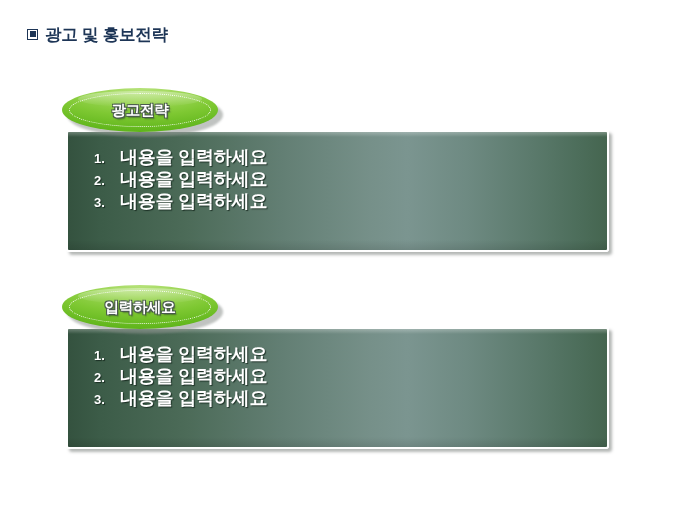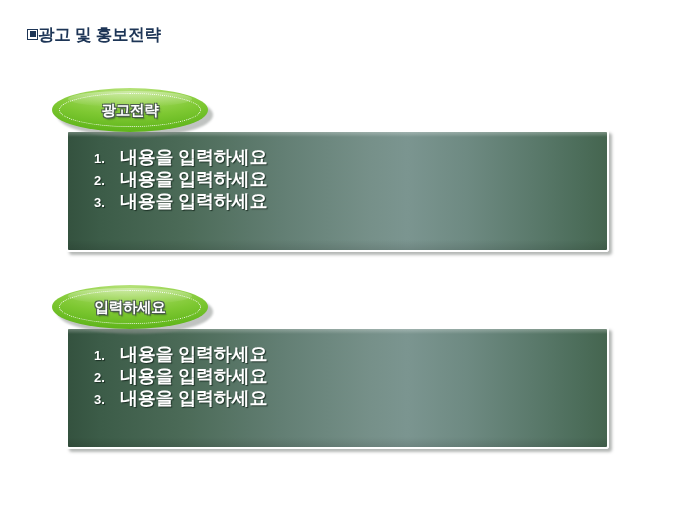--- a/index.html
+++ b/index.html
@@ -16,20 +16,21 @@
     background: #ffffff;
   }
 
   
   .slide-title {
     position: absolute;
     left: 27px;
     top: 26px;
     display: flex;
     align-items: center;
+    gap: 7px;
     white-space: nowrap;
   }
   .title-bullet {
     width: 11px;
     height: 11px;
     box-sizing: border-box;
     border: 1.5px solid #1d3556;
     background: #ffffff;
     position: relative;
     flex: 0 0 auto;
@@ -128,21 +129,21 @@
     font-weight: bold;
     color: #ffffff;
     letter-spacing: -0.2px;
     text-shadow: 1px 1px 1px rgba(20,38,28,0.85);
     line-height: 22px;
   }
 
   
   .ellipse-label {
     position: absolute;
-    left: 52px;
+    left: 62px;
     top: 0px;
     width: 156px;
     height: 46px;
     z-index: 5;
   }
   .ellipse-shadow {
     position: absolute;
     left: 5px;
     top: 5px;
     width: 156px;

